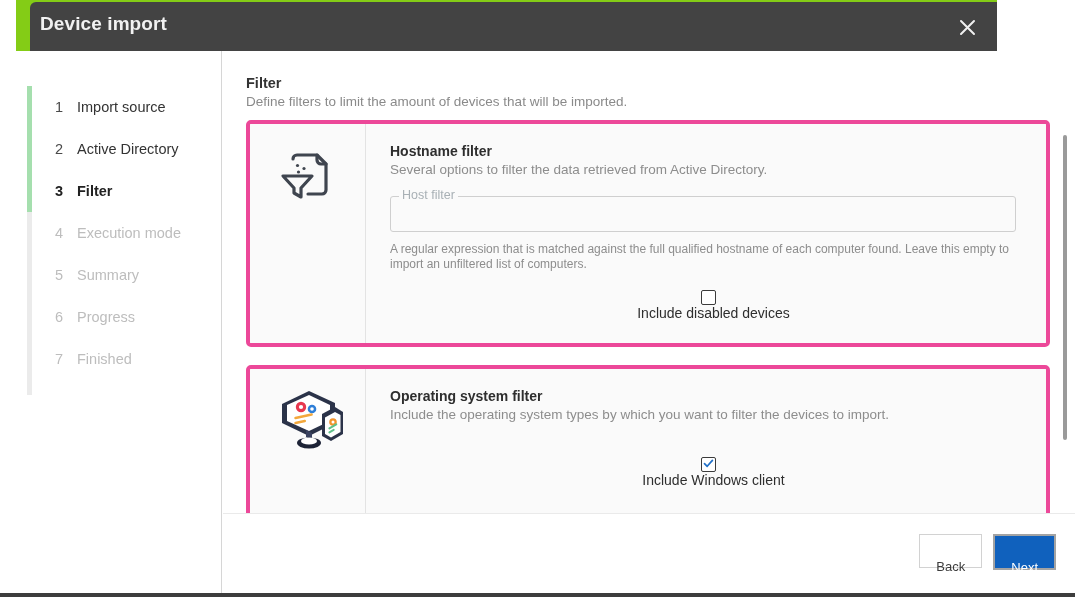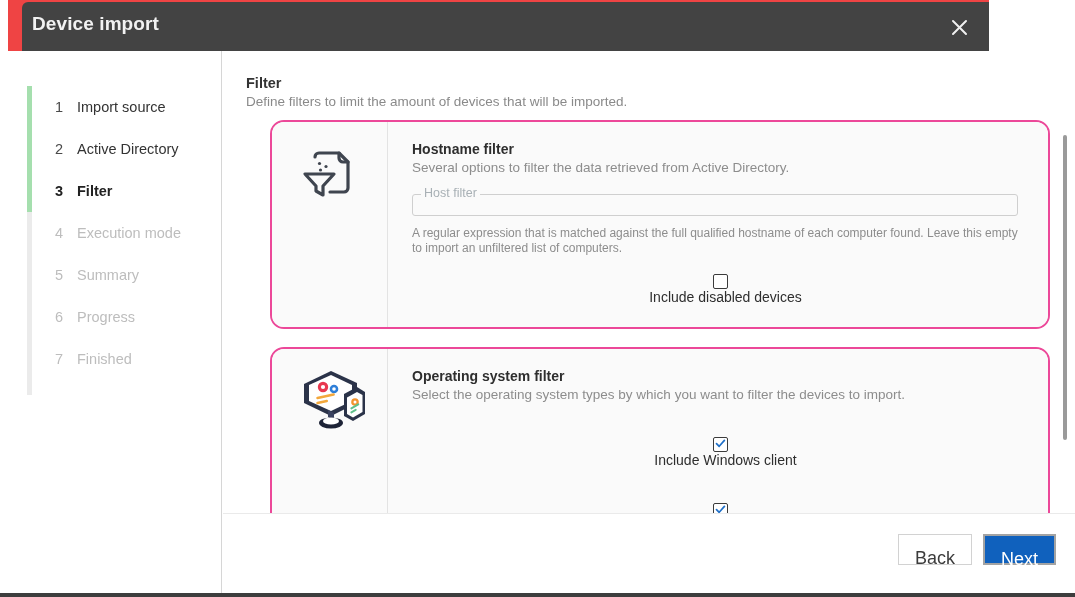--- a/index.html
+++ b/index.html
@@ -20,24 +20,24 @@
     left: 0; top: 0;
     width: 1075px;
     height: 597px;
     background: #ffffff;
     overflow: hidden;
   }
 
   
   .titlebar {
     position: absolute;
-    left: 8px; top: 0;
+    left: 16px; top: 0;
     width: 981px;
     height: 51px;
-    background: #ef4444;
+    background: #84cc16;
     box-sizing: border-box;
   }
   .titlebar-inner {
     position: absolute;
     left: 14px; top: 2px;
     right: 0; bottom: 0;
     background: #434343;
     border-top-left-radius: 6px;
   }
   .title-text {
@@ -157,26 +157,25 @@
 
   .cards {
     position: absolute;
     left: 23px;
     top: 69px;
     width: 804px;
   }
 
   .card {
     display: flex;
-    border: 2px solid #ec4899;
-    border-radius: 14px;
+    border: 4px solid #ec4899;
+    border-radius: 5px;
     background: #fafafa;
     margin-bottom: 18px;
     overflow: hidden;
-    margin-left: 24px;
   }
   .card-icon {
     width: 115px;
     flex: none;
     border-right: 1px solid #e3e3e3;
     display: flex;
     align-items: flex-start;
     justify-content: center;
     padding-top: 19px;
     background: #fafafa;
@@ -195,21 +194,21 @@
   .card-sub {
     font-size: 13.5px;
     color: #8d8d8d;
     margin: 0;
   }
 
   
   .field {
     position: relative;
     margin-top: 19px;
-    height: 22px;
+    height: 36px;
   }
   .field-box {
     position: absolute;
     left: 0; right: 11px; top: 0; bottom: 0;
     border: 1px solid #cfcfcf;
     border-radius: 3px;
     background: transparent;
     box-sizing: border-box;
   }
   .field-notch {
@@ -300,23 +299,23 @@
   }
   .footer-btns {
     position: absolute;
     right: 19px;
     top: 20px;
     display: flex;
     gap: 11px;
   }
   .btn {
     font-family: "Liberation Sans", sans-serif;
-    font-size: 18px;
+    font-size: 13px;
     border-radius: 0;
-    padding: 8px 16px;
+    padding: 16px 16px;
     height: 31px;
     line-height: 31px;
     cursor: pointer;
     box-sizing: border-box;
   }
   .btn-outline {
     background: #ffffff;
     border: 1px solid #d2d2d2;
     color: #3c3c3c;
   }
@@ -462,21 +461,21 @@
               <path d="M49 26 L62 19 L70 24 L70 46 L58 53 L49 48 Z" fill="#2b3349"></path>
               <path d="M52 29.5 L62 24 L67.5 27 L67.5 44 L58 49.5 L52 46 Z" fill="#ffffff"></path>
               <circle cx="60" cy="34" r="3.8" fill="#f3942d"></circle>
               <circle cx="60" cy="34" r="1.5" fill="#ffffff"></circle>
               <rect x="55" y="40" width="10" height="2" rx="1" fill="#5fc08a" transform="rotate(-30 55 40)"></rect>
               <rect x="55" y="44" width="7" height="2" rx="1" fill="#5fc08a" transform="rotate(-30 55 44)"></rect>
             </svg>
           </div>
           <div class="card-main">
             <p class="card-title">Operating system filter</p>
-            <p class="card-sub">Select the operating system types by which you want to filter the devices to import.</p>
+            <p class="card-sub">Include the operating system types by which you want to filter the devices to import.</p>
 
             <div class="cbrow wide">
               <span class="cbbox">
                 <svg width="11" height="11" viewBox="0 0 11 11" aria-hidden="true">
                   <path d="M1.5 5.6 L4.2 8.3 L9.4 2.4" fill="none" stroke="#2070c8" stroke-width="1.7" stroke-linecap="round" stroke-linejoin="round"></path>
                 </svg>
               </span>
               <span class="cblabel">Include Windows client</span>
             </div>
 

